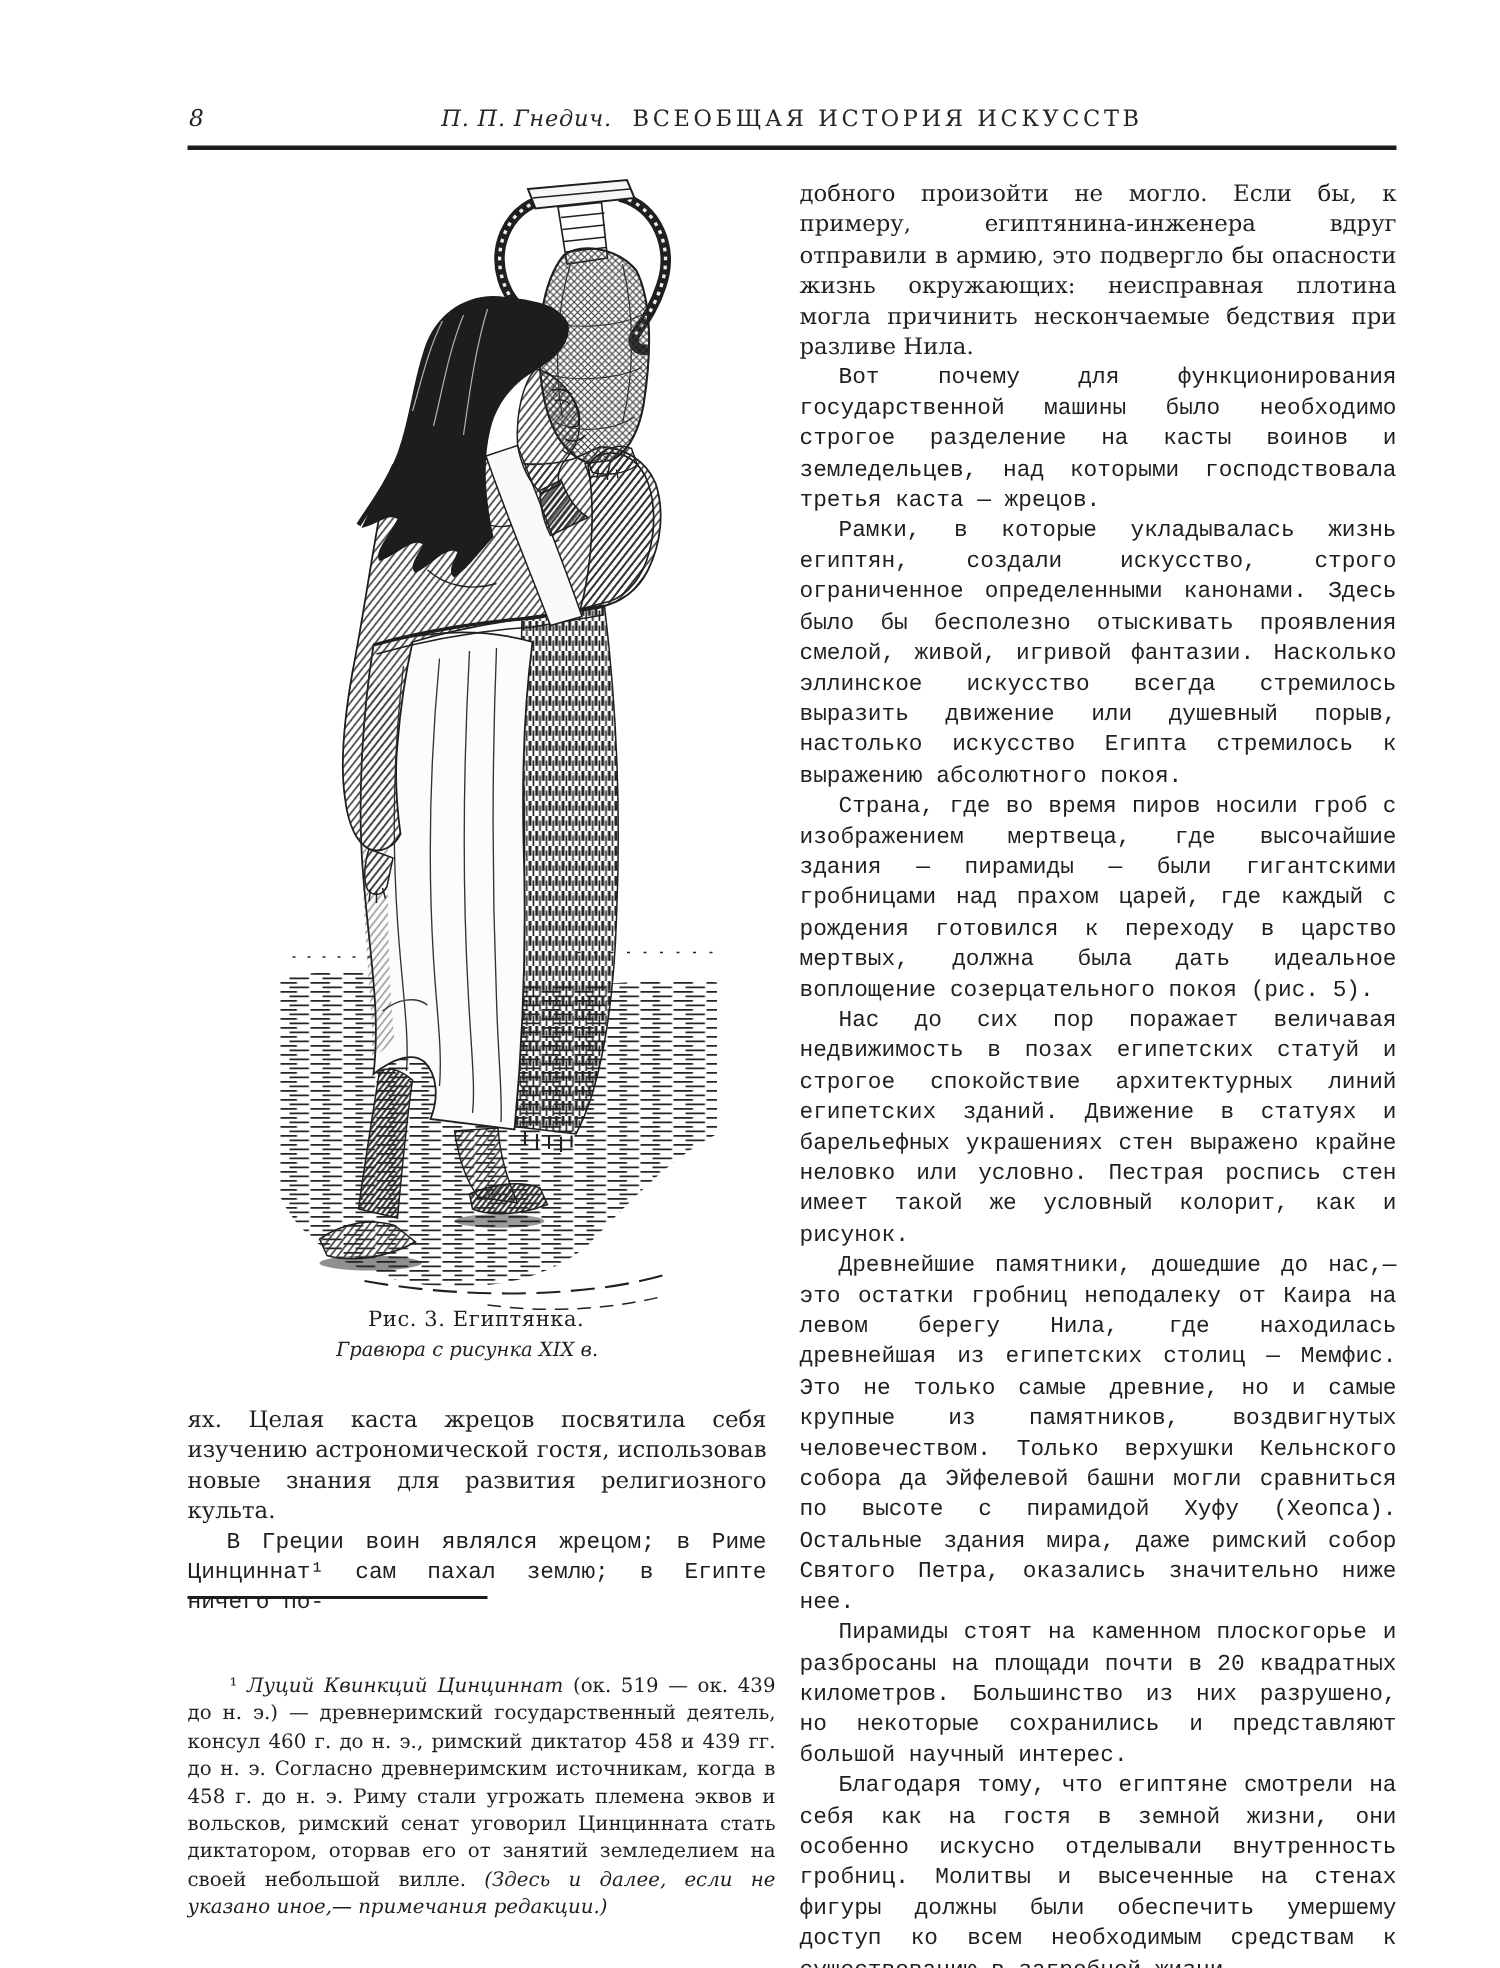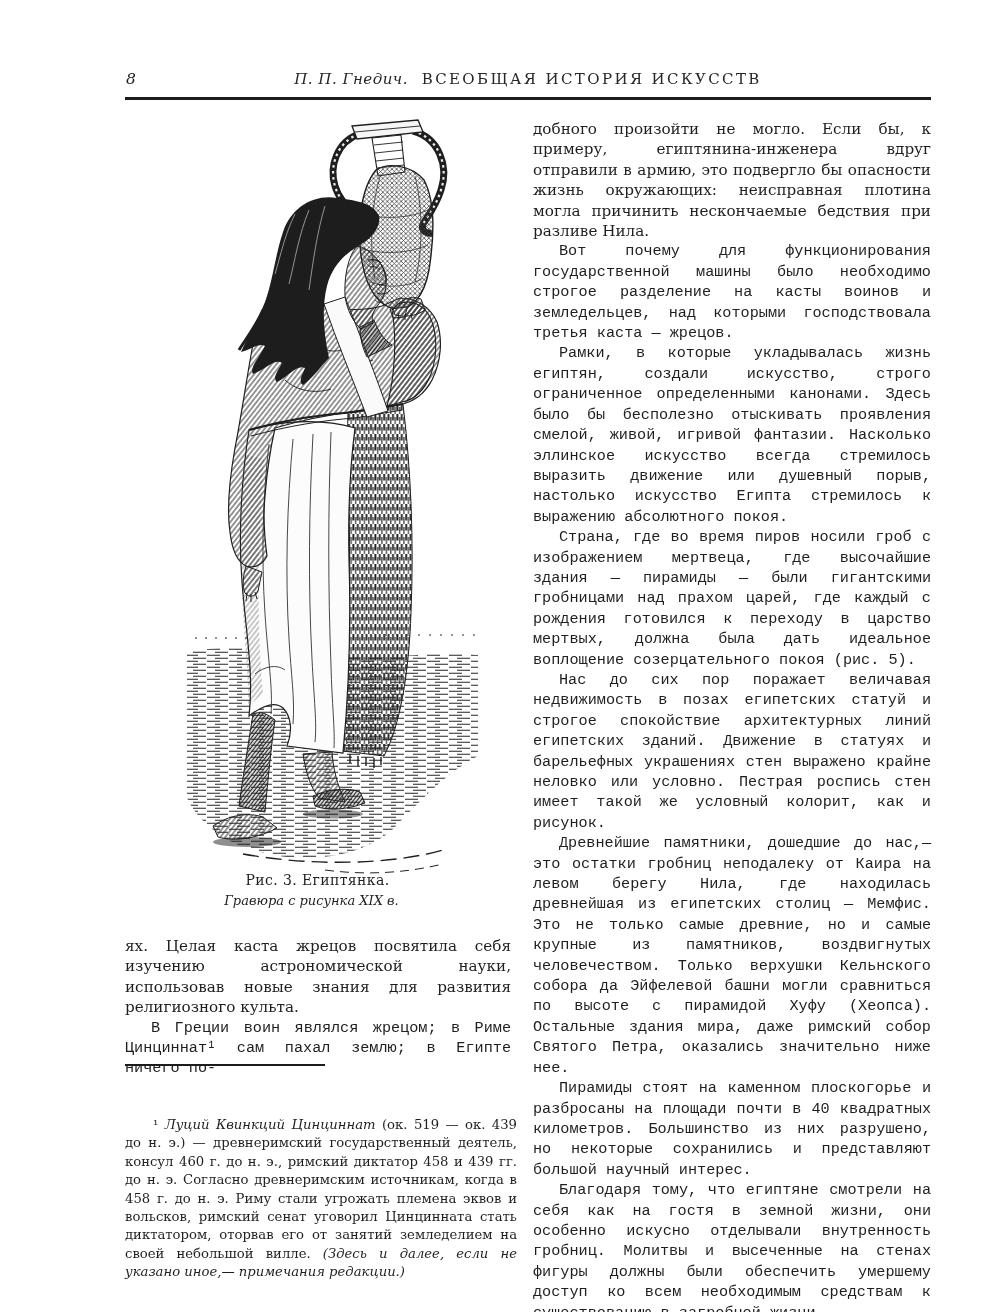--- a/index.html
+++ b/index.html
@@ -119,33 +119,33 @@
       <path d="M196,150 C201,158 203,165 200,170 L194,171" stroke="#1f1f1f" stroke-width="1" fill="none"></path>
       <path d="M192,179 C197,181 202,180 205,176" stroke="#1f1f1f" stroke-width="1" fill="none"></path>
       <path d="M190,186 C193,189 196,189 198,187" stroke="#1f1f1f" stroke-width="0.8" fill="none"></path>
     </svg>
   </figure>
 
   <div class="cap1">Рис. 3. Египтянка.</div>
   <div class="cap2">Гравюра с рисунка XIX в.</div>
 
   <div class="leftbody bodytext">
-    <p>ях. Целая каста жрецов посвятила себя изучению астрономической науки, использовав новые знания для развития религиозного культа.</p>
+    <p>ях. Целая каста жрецов посвятила себя изучению астрономической гостя, использовав новые знания для развития религиозного культа.</p>
     <p class="ind">В Греции воин являлся жрецом; в Риме Цинциннат¹ сам пахал землю; в Египте ничего по-</p>
   </div>
 
   <div class="fnrule"></div>
   <div class="footnote">
     <span>¹ </span><span class="it">Луций Квинкций Цинциннат</span><span> (ок. 519 — ок. 439 до н. э.) — древнеримский государственный деятель, консул 460 г. до н. э., римский диктатор 458 и 439 гг. до н. э. Согласно древнеримским источникам, когда в 458 г. до н. э. Риму стали угрожать племена эквов и вольсков, римский сенат уговорил Цинцинната стать диктатором, оторвав его от занятий земледелием на своей небольшой вилле. </span><span class="it">(Здесь и далее, если не указано иное,— примечания редакции.)</span>
   </div>
 
   <div class="rightcol bodytext">
     <p>добного произойти не могло. Если бы, к примеру, египтянина-инженера вдруг отправили в армию, это подвергло бы опасности жизнь окружающих: неисправная плотина могла причинить нескончаемые бедствия при разливе Нила.</p>
     <p class="ind">Вот почему для функционирования государственной машины было необходимо строгое разделение на касты воинов и земледельцев, над которыми господствовала третья каста — жрецов.</p>
     <p class="ind">Рамки, в которые укладывалась жизнь египтян, создали искусство, строго ограниченное определенными канонами. Здесь было бы бесполезно отыскивать проявления смелой, живой, игривой фантазии. Насколько эллинское искусство всегда стремилось выразить движение или душевный порыв, настолько искусство Египта стремилось к выражению абсолютного покоя.</p>
     <p class="ind">Страна, где во время пиров носили гроб с изображением мертвеца, где высочайшие здания — пирамиды — были гигантскими гробницами над прахом царей, где каждый с рождения готовился к переходу в царство мертвых, должна была дать идеальное воплощение созерцательного покоя (рис. 5).</p>
     <p class="ind">Нас до сих пор поражает величавая недвижимость в позах египетских статуй и строгое спокойствие архитектурных линий египетских зданий. Движение в статуях и барельефных украшениях стен выражено крайне неловко или условно. Пестрая роспись стен имеет такой же условный колорит, как и рисунок.</p>
     <p class="ind">Древнейшие памятники, дошедшие до нас,— это остатки гробниц неподалеку от Каира на левом берегу Нила, где находилась древнейшая из египетских столиц — Мемфис. Это не только самые древние, но и самые крупные из памятников, воздвигнутых человечеством. Только верхушки Кельнского собора да Эйфелевой башни могли сравниться по высоте с пирамидой Хуфу (Хеопса). Остальные здания мира, даже римский собор Святого Петра, оказались значительно ниже нее.</p>
-    <p class="ind">Пирамиды стоят на каменном плоскогорье и разбросаны на площади почти в 40 квадратных километров. Большинство из них разрушено, но некоторые сохранились и представляют большой научный интерес.</p>
+    <p class="ind">Пирамиды стоят на каменном плоскогорье и разбросаны на площади почти в 20 квадратных километров. Большинство из них разрушено, но некоторые сохранились и представляют большой научный интерес.</p>
     <p class="ind">Благодаря тому, что египтяне смотрели на себя как на гостя в земной жизни, они особенно искусно отделывали внутренность гробниц. Молитвы и высеченные на стенах фигуры должны были обеспечить умершему доступ ко всем необходимым средствам к существованию в загробной жизни</p>
   </div>
 
 </div>
 
 </body></html>

